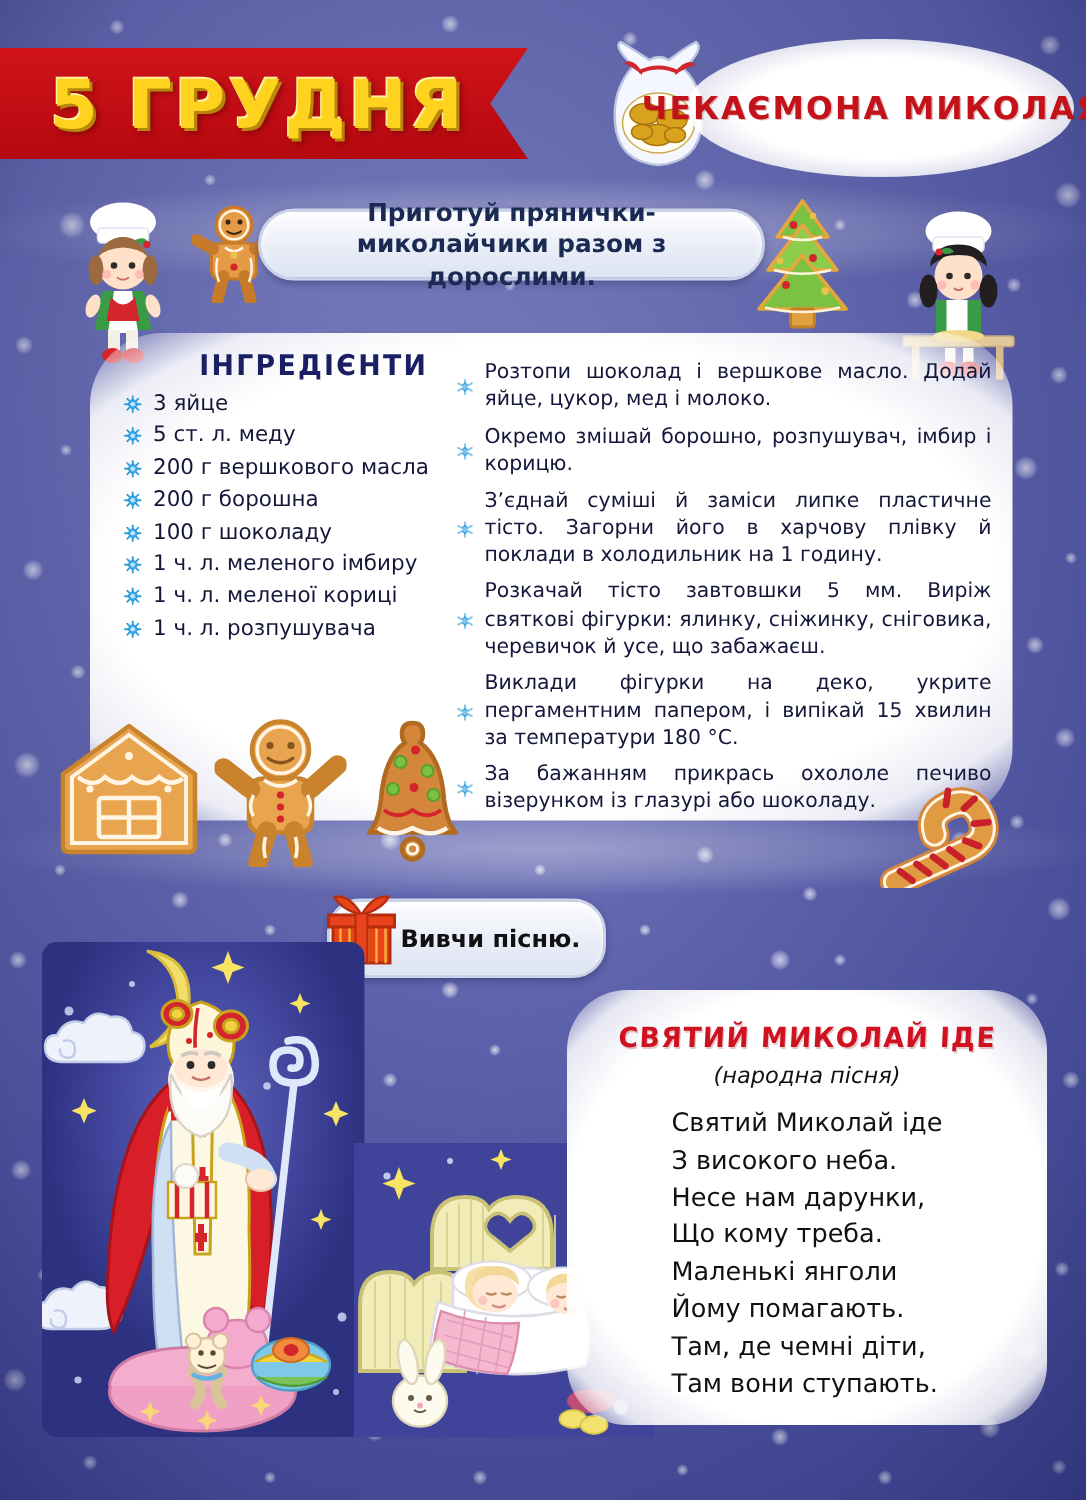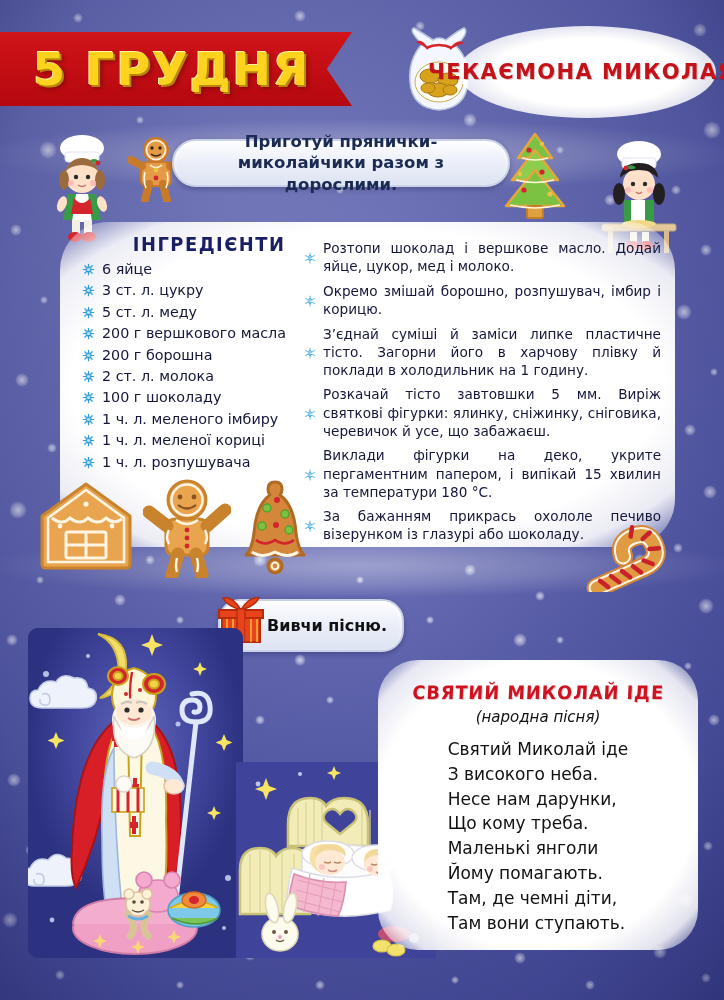--- a/index.html
+++ b/index.html
@@ -349,71 +349,51 @@
   <div class="ingr-list">
     <div class="ingr-item">
       <svg class="sf" viewBox="0 0 20 20">
         <g stroke="#2f9ddb" stroke-width="1.9" stroke-linecap="round">
           <path d="M10 2 V18 M2 10 H18 M4.3 4.3 L15.7 15.7 M15.7 4.3 L4.3 15.7"></path>
           <path d="M10 5 L7.6 7 M10 5 L12.4 7 M10 15 L7.6 13 M10 15 L12.4 13
                    M5 10 L7 7.6 M5 10 L7 12.4 M15 10 L13 7.6 M15 10 L13 12.4" stroke-width="1.4"></path>
         </g>
         <circle cx="10" cy="10" r="2.4" fill="#bfe6fa"></circle>
       </svg>
-      <span>6 яйце</span>
+      <span>3 яйце</span>
     </div>
     <div class="ingr-item">
       <svg class="sf" viewBox="0 0 20 20">
         <g stroke="#2f9ddb" stroke-width="1.9" stroke-linecap="round">
             <path d="M10 2 V18 M2 10 H18 M4.3 4.3 L15.7 15.7 M15.7 4.3 L4.3 15.7"></path>
         <path d="M10 5 L7.6 7 M10 5 L12.4 7 M10 15 L7.6 13 M10 15 L12.4 13 M5 10 L7 7.6 M5 10 L7 12.4 M15 10 L13 7.6 M15 10 L13 12.4" stroke-width="1.4"></path>
           </g>
         <circle cx="10" cy="10" r="2.4" fill="#bfe6fa"></circle>
         </svg>
-      <span>3 ст. л. цукру</span>
+      <span>5 ст. л. меду</span>
     </div>
     <div class="ingr-item">
       <svg class="sf" viewBox="0 0 20 20">
         <g stroke="#2f9ddb" stroke-width="1.9" stroke-linecap="round">
             <path d="M10 2 V18 M2 10 H18 M4.3 4.3 L15.7 15.7 M15.7 4.3 L4.3 15.7"></path>
         <path d="M10 5 L7.6 7 M10 5 L12.4 7 M10 15 L7.6 13 M10 15 L12.4 13 M5 10 L7 7.6 M5 10 L7 12.4 M15 10 L13 7.6 M15 10 L13 12.4" stroke-width="1.4"></path>
           </g>
         <circle cx="10" cy="10" r="2.4" fill="#bfe6fa"></circle>
         </svg>
-      <span>5 ст. л. меду</span>
+      <span>200 г вершкового масла</span>
     </div>
     <div class="ingr-item">
       <svg class="sf" viewBox="0 0 20 20">
         <g stroke="#2f9ddb" stroke-width="1.9" stroke-linecap="round">
             <path d="M10 2 V18 M2 10 H18 M4.3 4.3 L15.7 15.7 M15.7 4.3 L4.3 15.7"></path>
         <path d="M10 5 L7.6 7 M10 5 L12.4 7 M10 15 L7.6 13 M10 15 L12.4 13 M5 10 L7 7.6 M5 10 L7 12.4 M15 10 L13 7.6 M15 10 L13 12.4" stroke-width="1.4"></path>
           </g>
         <circle cx="10" cy="10" r="2.4" fill="#bfe6fa"></circle>
         </svg>
-      <span>200 г вершкового масла</span>
-    </div>
-    <div class="ingr-item">
-      <svg class="sf" viewBox="0 0 20 20">
-        <g stroke="#2f9ddb" stroke-width="1.9" stroke-linecap="round">
-            <path d="M10 2 V18 M2 10 H18 M4.3 4.3 L15.7 15.7 M15.7 4.3 L4.3 15.7"></path>
-        <path d="M10 5 L7.6 7 M10 5 L12.4 7 M10 15 L7.6 13 M10 15 L12.4 13 M5 10 L7 7.6 M5 10 L7 12.4 M15 10 L13 7.6 M15 10 L13 12.4" stroke-width="1.4"></path>
-          </g>
-        <circle cx="10" cy="10" r="2.4" fill="#bfe6fa"></circle>
-        </svg>
       <span>200 г борошна</span>
-    </div>
-    <div class="ingr-item">
-      <svg class="sf" viewBox="0 0 20 20">
-        <g stroke="#2f9ddb" stroke-width="1.9" stroke-linecap="round">
-            <path d="M10 2 V18 M2 10 H18 M4.3 4.3 L15.7 15.7 M15.7 4.3 L4.3 15.7"></path>
-        <path d="M10 5 L7.6 7 M10 5 L12.4 7 M10 15 L7.6 13 M10 15 L12.4 13 M5 10 L7 7.6 M5 10 L7 12.4 M15 10 L13 7.6 M15 10 L13 12.4" stroke-width="1.4"></path>
-          </g>
-        <circle cx="10" cy="10" r="2.4" fill="#bfe6fa"></circle>
-        </svg>
-      <span>2 ст. л. молока</span>
     </div>
     <div class="ingr-item">
       <svg class="sf" viewBox="0 0 20 20">
         <g stroke="#2f9ddb" stroke-width="1.9" stroke-linecap="round">
             <path d="M10 2 V18 M2 10 H18 M4.3 4.3 L15.7 15.7 M15.7 4.3 L4.3 15.7"></path>
         <path d="M10 5 L7.6 7 M10 5 L12.4 7 M10 15 L7.6 13 M10 15 L12.4 13 M5 10 L7 7.6 M5 10 L7 12.4 M15 10 L13 7.6 M15 10 L13 12.4" stroke-width="1.4"></path>
           </g>
         <circle cx="10" cy="10" r="2.4" fill="#bfe6fa"></circle>
         </svg>
       <span>100 г шоколаду</span>

